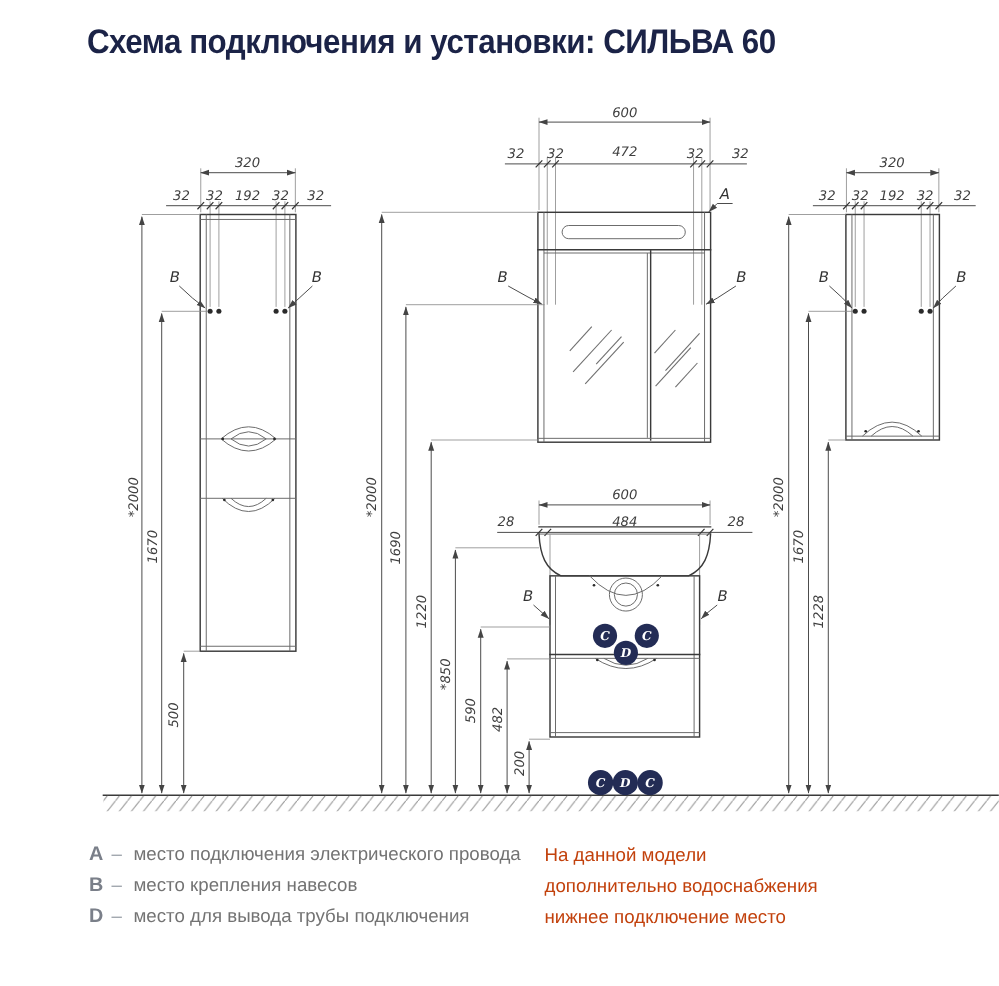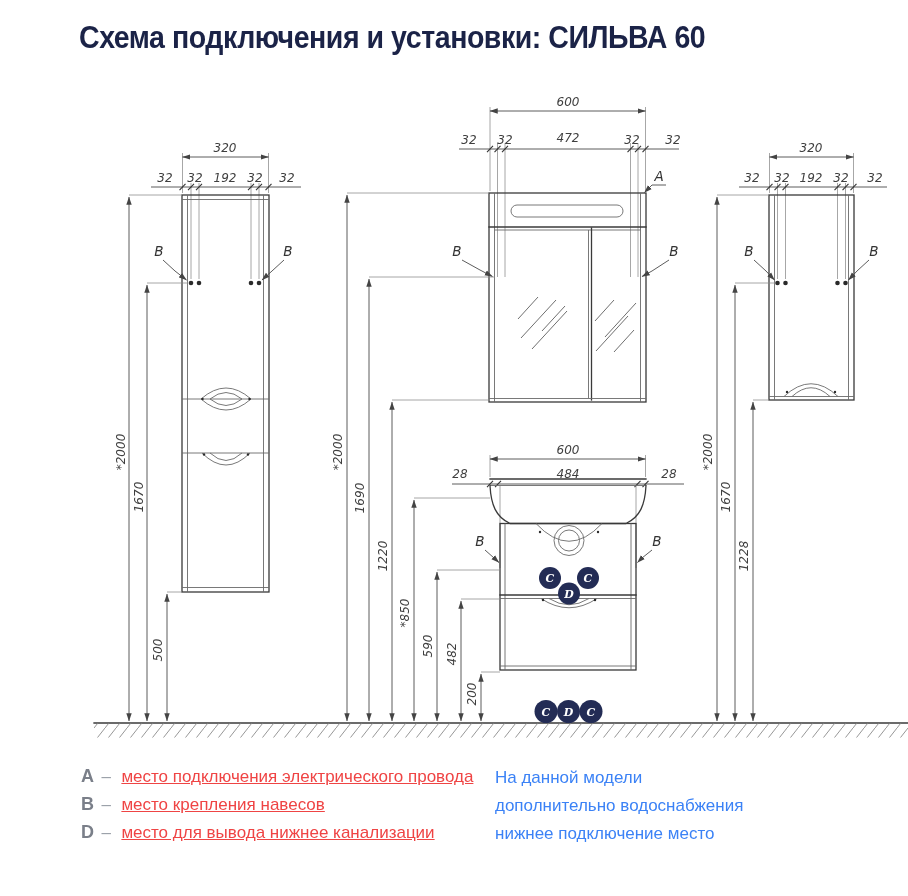--- a/index.html
+++ b/index.html
@@ -16,23 +16,23 @@
   .glass{stroke:#6f6f6f;stroke-width:1;}
   .dimtxt{font:italic 12px "DejaVu Sans",sans-serif;fill:#3f3f3f;text-anchor:middle;}
   .calltxt{font:italic 13.5px "DejaVu Sans",sans-serif;fill:#333;text-anchor:middle;}
   .dot{fill:#2a2a2a;}
   .badge-c{fill:#232c55;}
   .badge-t{font:italic 700 11px "DejaVu Serif",serif;fill:#ffffff;text-anchor:middle;}
   .legend{position:absolute;left:42px;top:762px;}
   .legend .row{height:28px;line-height:28px;white-space:nowrap;}
   .lkey{display:inline-block;width:16px;font-size:18px;font-weight:700;color:#7a7f89;}
   .lsep{font-size:17px;color:#9aa0a8;margin-right:6px;}
-  .ltext{font-size:17px;color:#ef4444;text-decoration:underline;}
+  .ltext{font-size:17px;color:#737373;}
   .note{position:absolute;left:456px;top:764px;}
-  .note div{height:28px;line-height:28px;font-size:17px;color:#3b82f6;white-space:nowrap;}
+  .note div{height:28px;line-height:28px;font-size:17px;color:#c2410c;white-space:nowrap;}
 </style>
 </head>
 <body>
 
 <div id="page">
   <div class="title">Схема подключения и установки: СИЛЬВА 60</div>
 
   <svg width="908" height="750" viewBox="0 0 908 750">
     <defs>
       <marker id="ah" markerWidth="10" markerHeight="8" refX="8.6" refY="4" orient="auto-start-reverse">
@@ -331,21 +331,21 @@
       <span class="ltext">место подключения электрического провода</span>
     </div>
     <div class="row">
       <span class="lkey">B</span>
       <span class="lsep">–</span>
       <span class="ltext">место крепления навесов</span>
     </div>
     <div class="row">
       <span class="lkey">D</span>
       <span class="lsep">–</span>
-      <span class="ltext">место для вывода нижнее канализации</span>
+      <span class="ltext">место для вывода трубы подключения</span>
     </div>
   </div>
 
   <div class="note">
     <div>На данной модели</div>
     <div>дополнительно водоснабжения</div>
     <div>нижнее подключение место</div>
   </div>
 </div>
 

